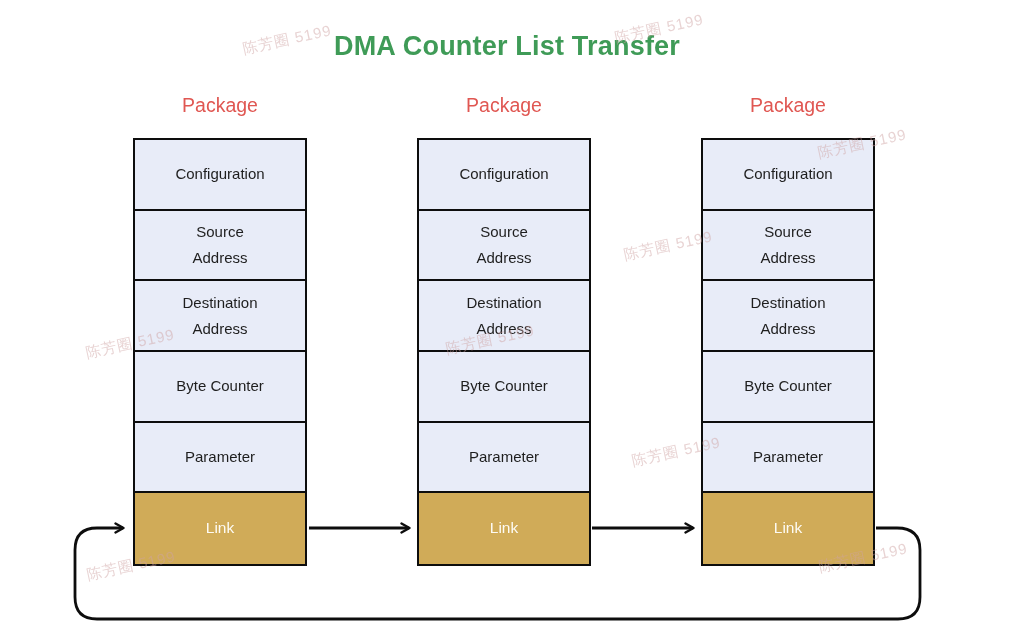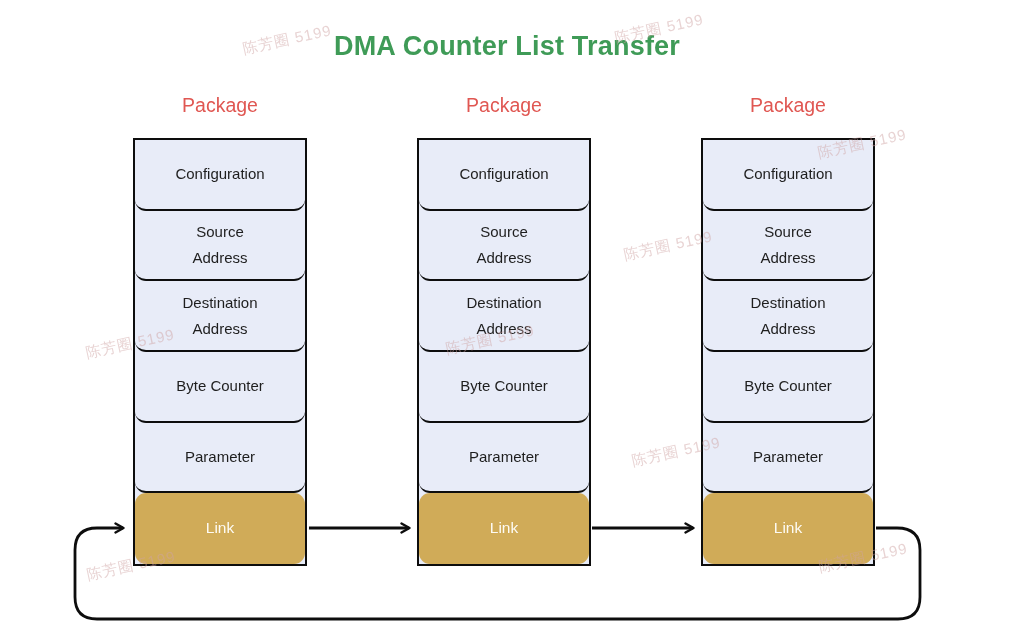--- a/index.html
+++ b/index.html
@@ -18,21 +18,21 @@
   .pkg-label.c1{left:220px;} .pkg-label.c2{left:504px;} .pkg-label.c3{left:788px;}
   .pkg{
     position:absolute;top:138px;width:174px;height:428px;box-sizing:border-box;
     border:2.5px solid #0d0d0d;background:#e8ecf8;
     display:flex;flex-direction:column;
   }
   .pkg.c1{left:133px;} .pkg.c2{left:417px;} .pkg.c3{left:701px;}
   .cell{
     flex:1;display:flex;align-items:center;justify-content:center;text-align:center;
     font-size:15px;color:#1e1e1e;line-height:1.72;white-space:pre-line;
-    border-bottom:2.5px solid #0d0d0d;background:#e8ecf8;border-radius:11px;
+    border-bottom:2.5px solid #0d0d0d;background:#e8ecf8;
   }
   .cell.link{
     flex:1.03;border-bottom:none;background:#d0ab58;color:#fdfbf4;
     font-size:15.5px;
   }
   svg.wires{position:absolute;left:0;top:0;pointer-events:none;}
   .wm{
     position:absolute;font-size:15px;letter-spacing:1px;color:rgba(206,162,162,0.48);
     transform:rotate(-12deg);transform-origin:left center;white-space:nowrap;
     pointer-events:none;user-select:none;

